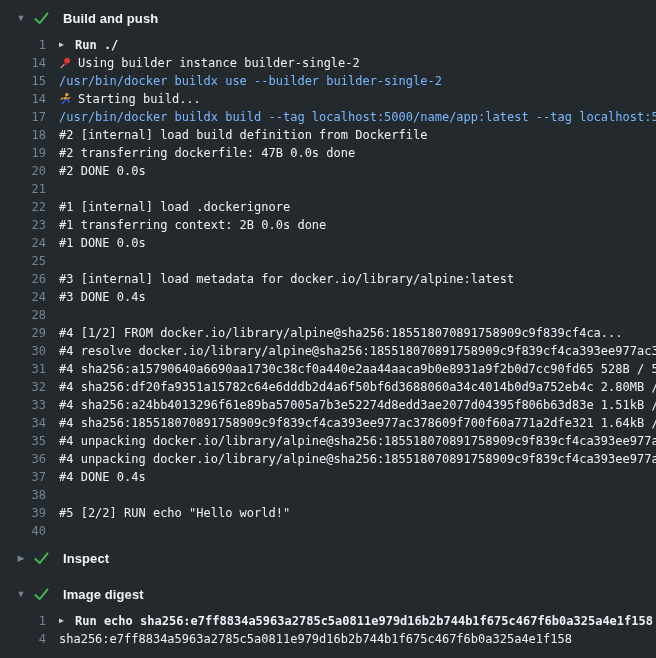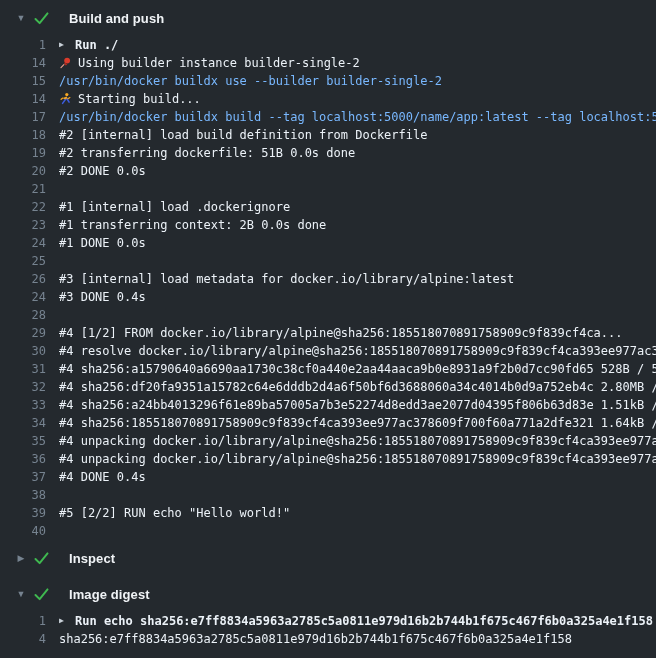--- a/index.html
+++ b/index.html
@@ -34,21 +34,21 @@
     font-size: 9px;
     line-height: 1;
   }
   .status-check {
     flex: none;
     margin-left: 7px;
     display: flex;
     align-items: center;
   }
   .section-label {
-    margin-left: 20px;
+    margin-left: 14px;
     color: #f0f3f6;
     font-weight: bold;
     font-size: 13px;
     letter-spacing: 0.1px;
   }
   .section-lines {
     overflow: hidden;
   }
   .log-line {
     display: flex;
@@ -121,21 +121,21 @@
             </svg></span><span class="line-text">Using builder instance builder-single-2</span></div>
         <div class="log-line command"><span class="line-num">15</span><span class="line-text">/usr/bin/docker buildx use --builder builder-single-2</span></div>
         <div class="log-line icon"><span class="line-num">14</span><span class="line-icon"><svg width="13" height="14" viewBox="0 0 16 16">
               <circle cx="9.6" cy="2.6" r="2" fill="#f5a623"></circle>
               <path d="M4.6 6.8 L9.2 4.8 L11 7.6 L7.6 9 Z" fill="#f5a623"></path>
               <path d="M7.6 9 L4.4 13.4 M10 8 L12.4 11.8" stroke="#3b5bdb" stroke-width="1.9" stroke-linecap="round"></path>
               <path d="M4.6 6.8 L2.6 8.4 M11 7.6 L13.4 6.2" stroke="#f5a623" stroke-width="1.5" stroke-linecap="round"></path>
             </svg></span><span class="line-text">Starting build...</span></div>
         <div class="log-line command"><span class="line-num">17</span><span class="line-text">/usr/bin/docker buildx build --tag localhost:5000/name/app:latest --tag localhost:50</span></div>
         <div class="log-line plain"><span class="line-num">18</span><span class="line-text">#2 [internal] load build definition from Dockerfile</span></div>
-        <div class="log-line plain"><span class="line-num">19</span><span class="line-text">#2 transferring dockerfile: 51B 0.0s done</span></div>
+        <div class="log-line plain"><span class="line-num">19</span><span class="line-text">#2 transferring dockerfile: 47B 0.0s done</span></div>
         <div class="log-line plain"><span class="line-num">20</span><span class="line-text">#2 DONE 0.0s</span></div>
         <div class="log-line blank"><span class="line-num">21</span><span class="line-text"></span></div>
         <div class="log-line plain"><span class="line-num">22</span><span class="line-text">#1 [internal] load .dockerignore</span></div>
         <div class="log-line plain"><span class="line-num">23</span><span class="line-text">#1 transferring context: 2B 0.0s done</span></div>
         <div class="log-line plain"><span class="line-num">24</span><span class="line-text">#1 DONE 0.0s</span></div>
         <div class="log-line blank"><span class="line-num">25</span><span class="line-text"></span></div>
         <div class="log-line plain"><span class="line-num">26</span><span class="line-text">#3 [internal] load metadata for docker.io/library/alpine:latest</span></div>
         <div class="log-line plain"><span class="line-num">24</span><span class="line-text">#3 DONE 0.4s</span></div>
         <div class="log-line blank"><span class="line-num">28</span><span class="line-text"></span></div>
         <div class="log-line plain"><span class="line-num">29</span><span class="line-text">#4 [1/2] FROM docker.io/library/alpine@sha256:185518070891758909c9f839cf4ca...</span></div>

